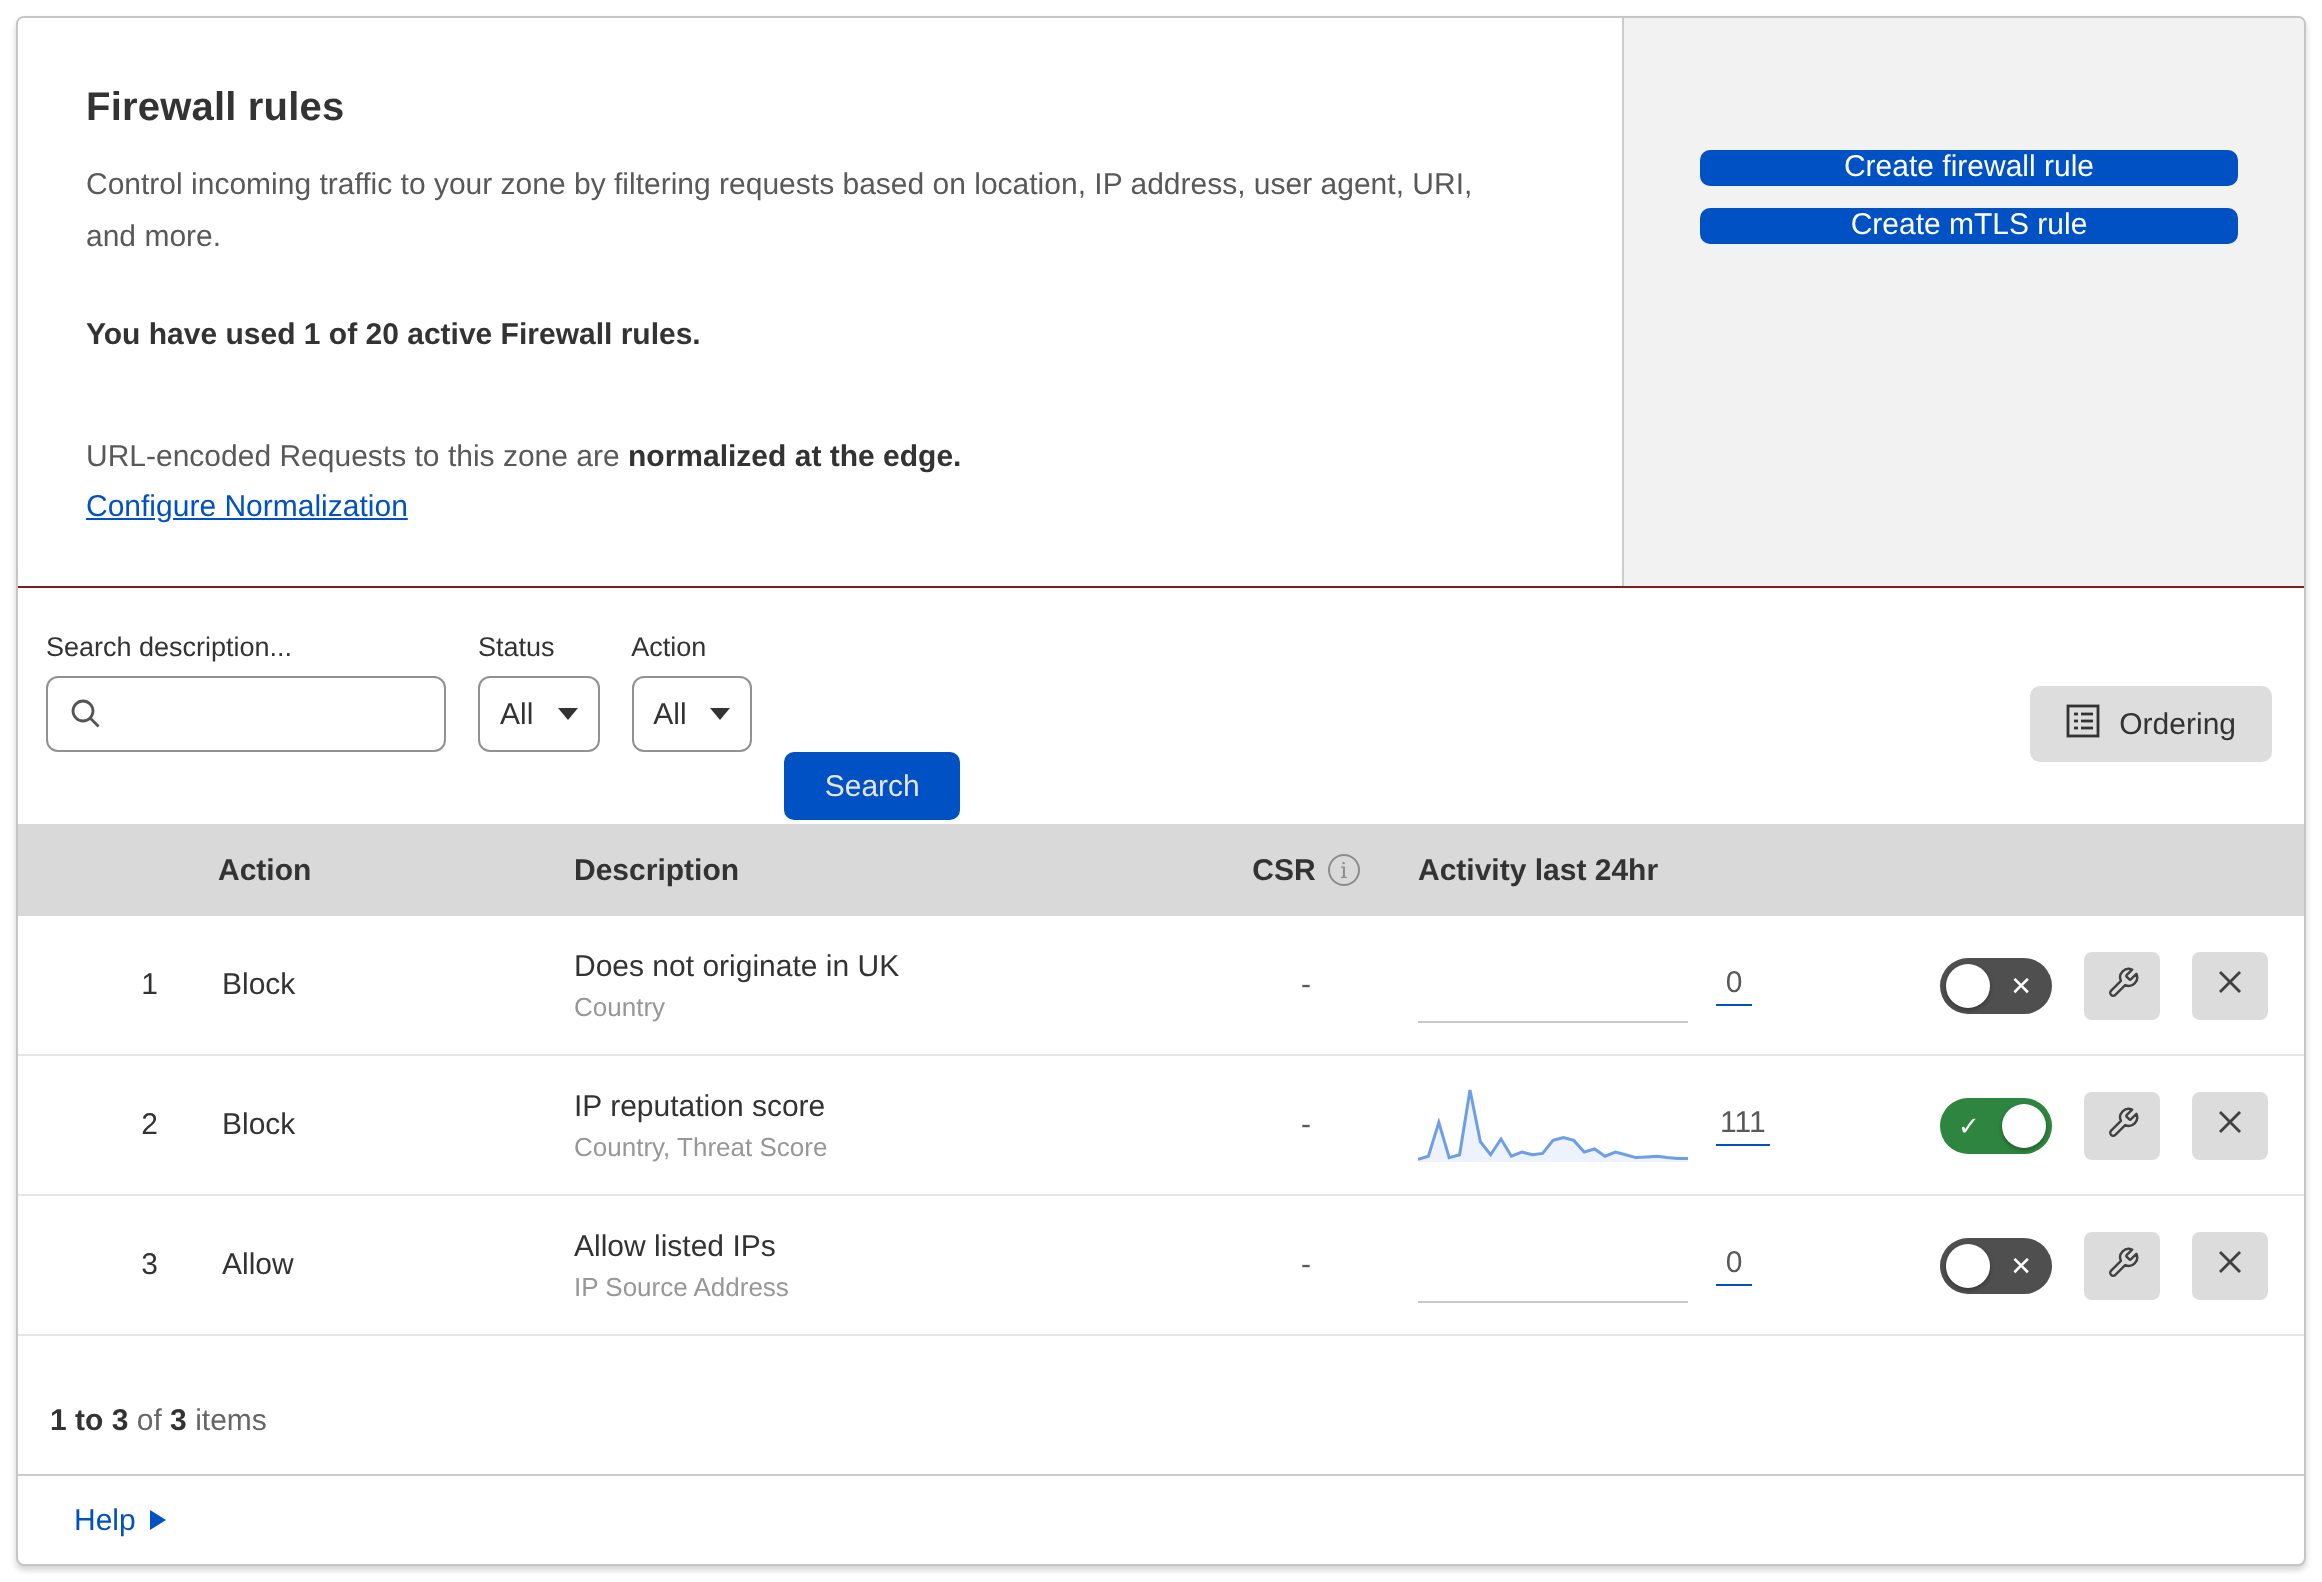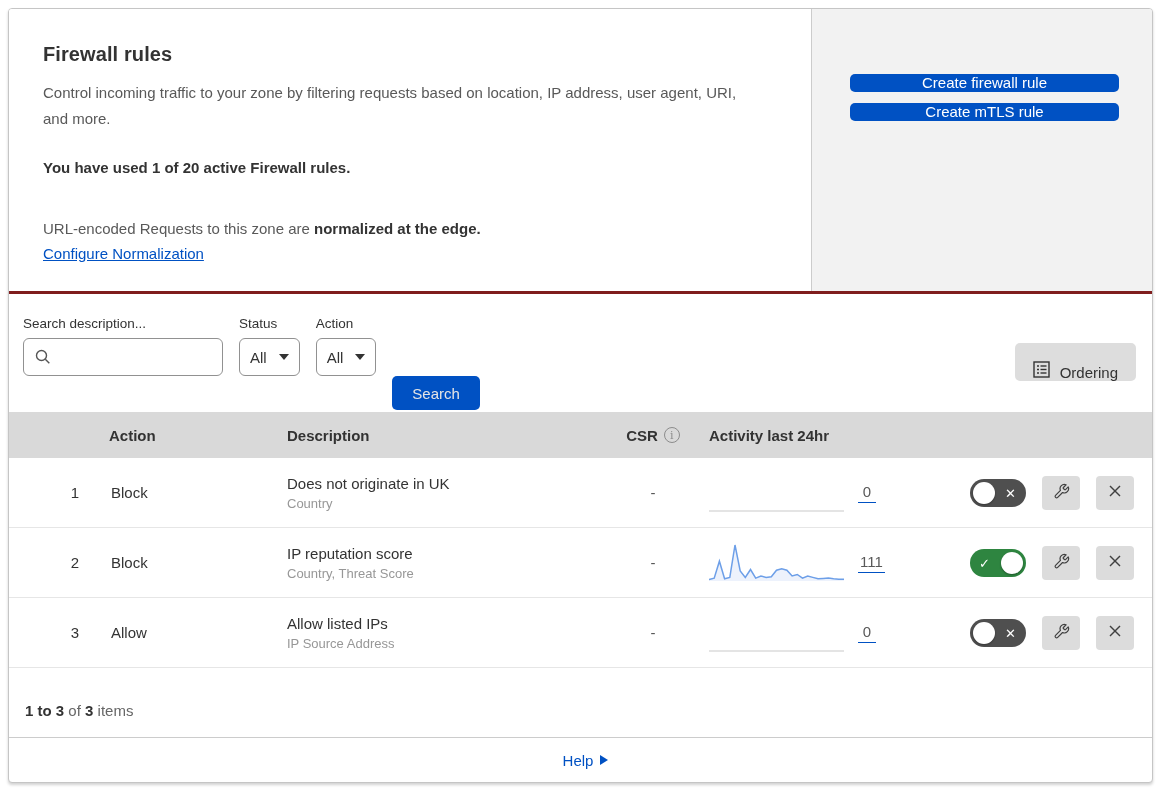--- a/index.html
+++ b/index.html
@@ -3,21 +3,21 @@
 <meta charset="utf-8">
 <style>
   * { margin:0; padding:0; box-sizing:border-box; }
   html,body { width:1161px; height:791px; background:#fff; font-family:"Liberation Sans","DejaVu Sans",sans-serif; color:#333; overflow:hidden; }
 
   .container { position:absolute; left:8px; top:8px; width:1145px; height:775px;
     background:#fff; border:1px solid #c5c5c5; border-radius:4px;
     box-shadow:0 2px 3px rgba(0,0,0,.18); overflow:hidden; display:flex; flex-direction:column; }
 
   
-  .top { display:flex; height:285px; border-bottom:3px solid #7f1d1d; flex:none; }
+  .top { display:flex; height:285px; border-bottom:1px solid #7f1d1d; flex:none; }
   .intro { width:803px; flex:none; background:#fff; border-right:1px solid #ccc; padding:34px 40px 0 34px; }
   .intro h1 { font-size:20px; font-weight:700; color:#333; margin-bottom:14px; letter-spacing:.1px; }
   .intro p.desc { font-size:15px; color:#595959; line-height:1.75; max-width:720px; margin-bottom:26px; }
   .intro p.usage { font-size:15px; color:#333; font-weight:700; margin-bottom:44px; }
   .intro p.norm { font-size:15px; color:#595959; margin-bottom:8px; }
   .intro p.norm b { color:#333; }
   .link { color:#0051c3; text-decoration:underline; font-size:15px; cursor:pointer; }
 
   .side-panel { flex:1; background:#f2f2f2; display:flex; flex-direction:column; justify-content:center; padding:0 33px 95px 38px; }
   .btn-primary { display:block; width:100%; height:18px; background:#0051c3; color:#fff; border:none;
@@ -32,21 +32,21 @@
   .search-wrap input { width:200px; height:38px; border:1px solid #919191; border-radius:6px;
     padding:0 10px 0 36px; font-size:14px; font-family:inherit; color:#333; outline:none; }
   .search-wrap .mag { position:absolute; left:12px; top:11px; }
   .select { height:38px; border:1px solid #919191; border-radius:6px; background:#fff;
     display:flex; align-items:center; padding:0 10px; gap:12px; cursor:pointer; font-size:15px; color:#333; }
   .caret { width:0; height:0; border-left:5px solid transparent; border-right:5px solid transparent; border-top:6px solid #333; }
   .btn-search { align-self:flex-end; height:34px; margin-bottom:2px; padding:0 20px; background:#0051c3; color:#e5e5e5;
     border:none; border-radius:5px; font-size:15px; font-family:inherit; cursor:pointer; }
   .btn-ordering { align-self:flex-start; margin-top:27px; height:38px; padding:0 18px; background:#ddd; color:#333;
     border:none; border-radius:5px; font-size:15px; font-family:inherit; cursor:pointer;
-    display:flex; align-items:flex-end; gap:10px; }
+    display:flex; align-items:center; gap:10px; }
 
   
   .grid-row { display:grid; grid-template-columns:100px 178px 310px 112px 230px 1fr; align-items:center; }
   .thead { background:#d9d9d9; height:46px; font-weight:700; font-size:15px; color:#333; flex:none; }
   .thead .csr-h { display:flex; align-items:center; justify-content:center; gap:6px; }
   .info-i { width:16px; height:16px; border:1px solid #8c8c8c; border-radius:50%; color:#8c8c8c;
     font-size:11px; font-weight:400; font-family:"DejaVu Serif",serif; display:inline-flex; align-items:center; justify-content:center; }
   .trow { height:70px; border-bottom:1px solid #e6e6e6; background:#fff; }
   .cell-idx { text-align:right; padding-right:30px; font-size:15px; color:#333; }
   .cell-action { font-size:15px; color:#333; padding-left:2px; }
@@ -67,21 +67,21 @@
   .toggle.on  .t-knob { right:3px; }
   .t-x,.t-check { position:absolute; top:50%; transform:translateY(-50%); color:#fff; font-size:13px; line-height:1; }
   .t-x { right:10px; } .t-check { left:9px; }
 
   .icon-btn { width:38px; height:34px; background:#dcdcdc; border:none; border-radius:4px; cursor:pointer;
     display:flex; align-items:center; justify-content:center; }
 
   
   .tfoot { flex:1; display:flex; align-items:flex-end; padding:0 16px 18px; font-size:15px; color:#666; }
   .tfoot b { color:#333; }
-  .helpbar { flex:none; height:45px; border-top:1px solid #ccc; display:flex; align-items:center; justify-content:center; padding-right:18px;padding-left:28px; }
+  .helpbar { flex:none; height:45px; border-top:1px solid #ccc; display:flex; align-items:center; justify-content:flex-start; padding-right:18px;padding-left:28px; }
   .help-link { display:flex; align-items:center; gap:7px; color:#0051c3; font-size:15px; cursor:pointer; }
   .tri-right { width:0; height:0; border-top:5px solid transparent; border-bottom:5px solid transparent; border-left:8px solid #0051c3; }
 </style>
 </head>
 <body>
 
 <div class="container">
 
   <div class="top">
     <div class="intro">

